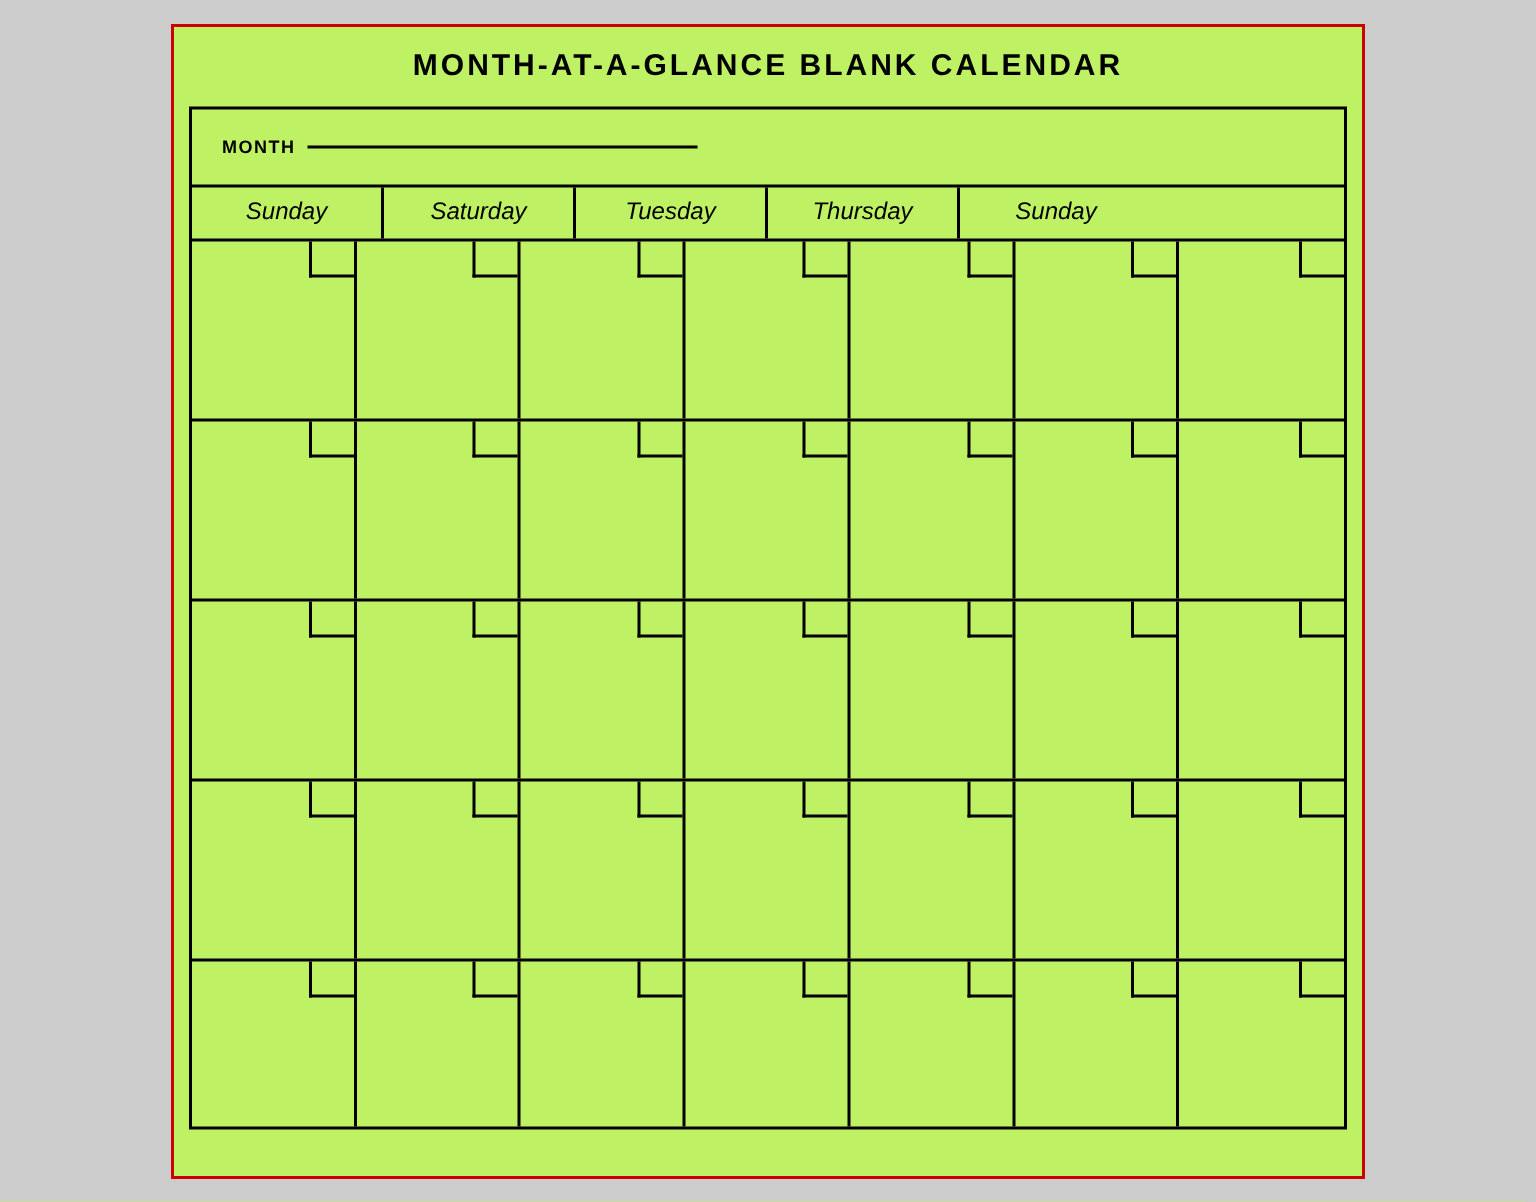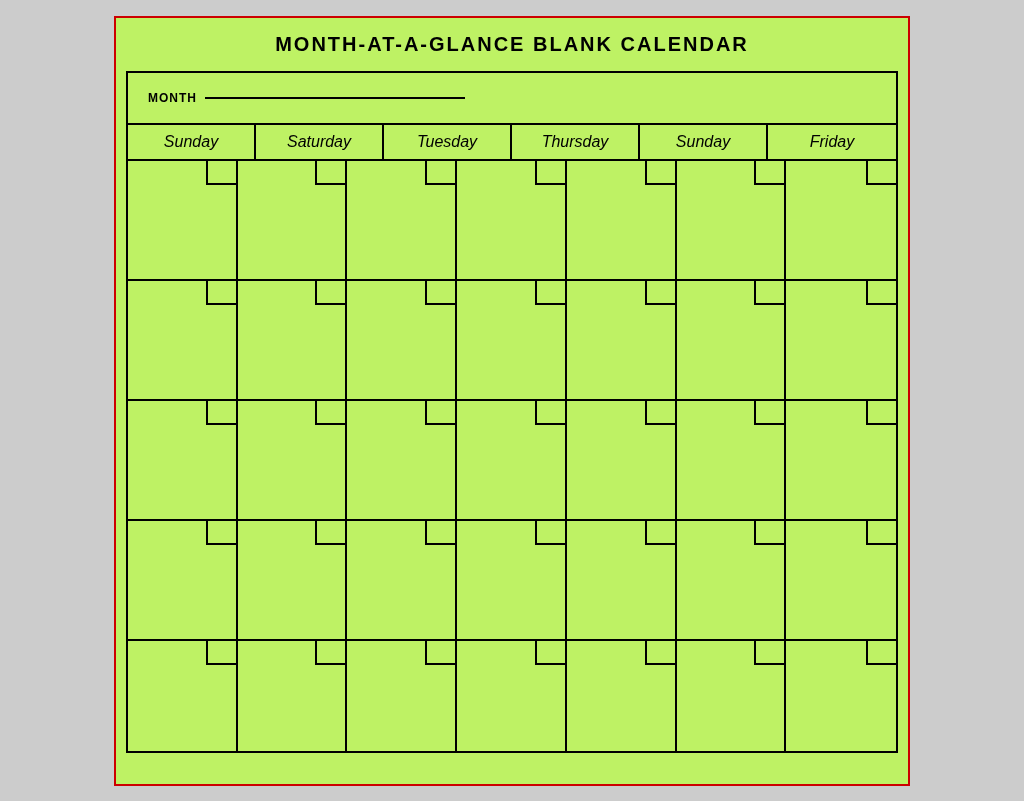--- a/index.html
+++ b/index.html
@@ -128,21 +128,20 @@
       <span class="month-label">MONTH</span>
       <div class="month-line"></div>
     </div>
 
     <div class="days-header">
       <div class="day-header">Sunday</div>
       <div class="day-header">Saturday</div>
       <div class="day-header">Tuesday</div>
       <div class="day-header">Thursday</div>
       <div class="day-header">Sunday</div>
-      <div class="day-header">Friday</div>
     </div>
 
     <div class="calendar-grid">
 
       <div class="calendar-row">
         <div class="calendar-cell">
             <div class="date-box"></div>
           </div>
         <div class="calendar-cell">
             <div class="date-box"></div>

